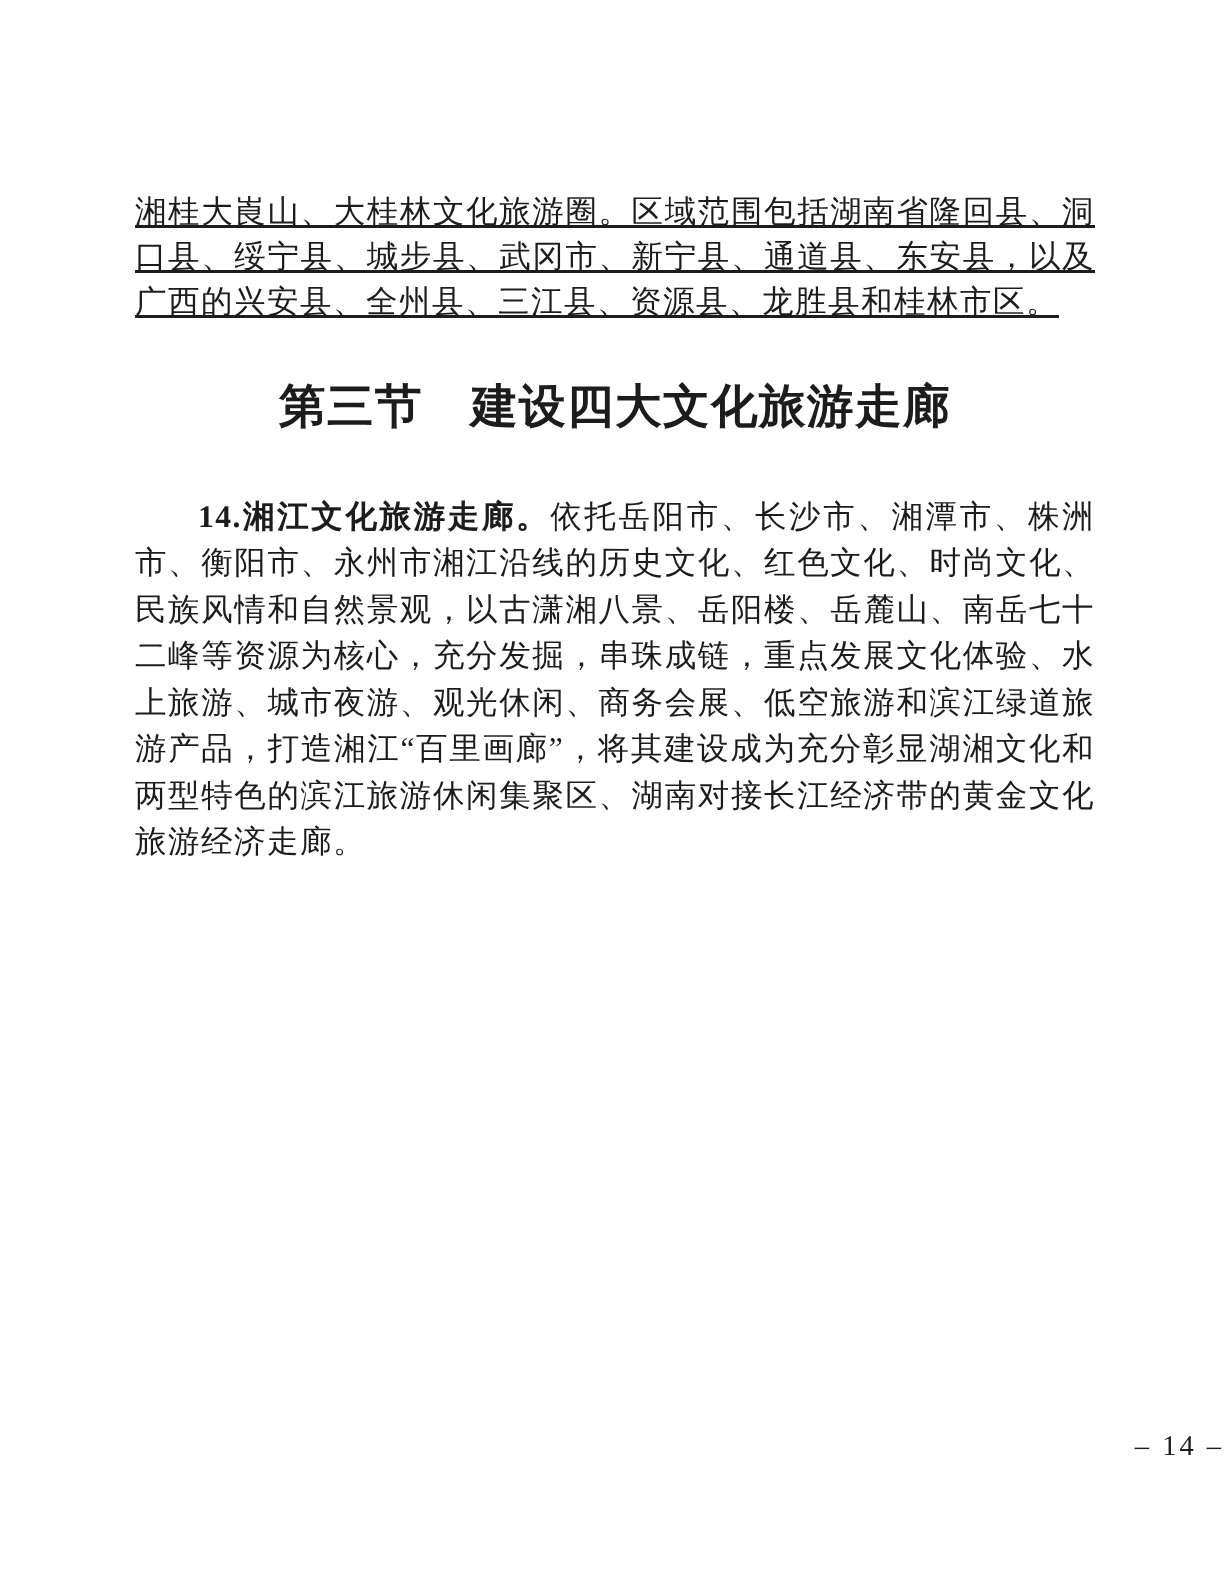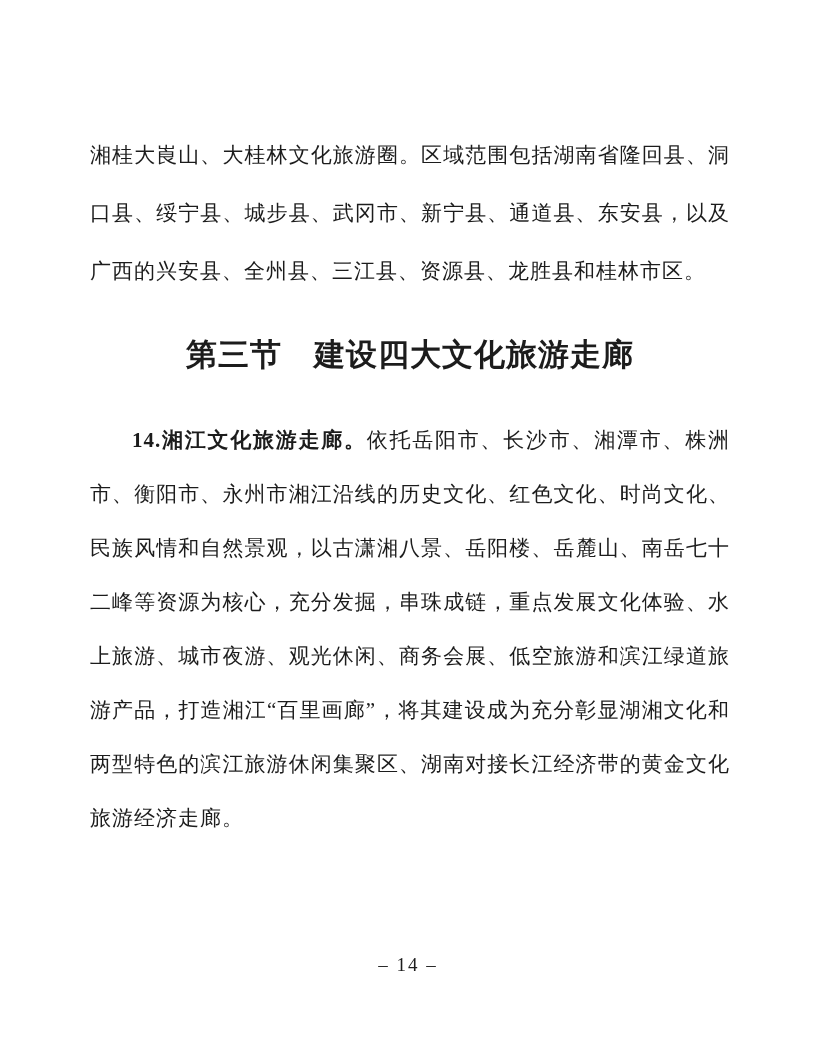--- a/index.html
+++ b/index.html
@@ -18,50 +18,51 @@
   }
   .content {
     position: absolute;
     left: 90px;
     top: 0;
     width: 640px;
     padding-top: 126px;
   }
   .para {
     font-size: 21px;
-    line-height: 54px;
+    line-height: 31px;
     letter-spacing: 1px;
     text-align: justify;
     text-justify: inter-character;
     margin: 0;
     word-break: break-all;
   }
   .para.intro {
-    line-height: 58px;
+    line-height: 30px;
+    text-decoration: underline;
   }
   .item {
     text-indent: 2em;
   }
   .lead {
     font-weight: bold;
   }
   .section-heading {
     font-size: 31px;
     font-weight: bold;
     line-height: 45px;
     letter-spacing: 1px;
     text-align: center;
     margin: 32px 0 36px 0;
   }
   .page-footer {
     position: absolute;
     top: 950px;
     left: 0;
     width: 100%;
-    text-align: center;
+    text-align: right;
     font-size: 19px;
     line-height: 30px;
     letter-spacing: 2px;
   }
 </style>
 </head>
 <body>
 
 <div class="page">
   <div class="content">

